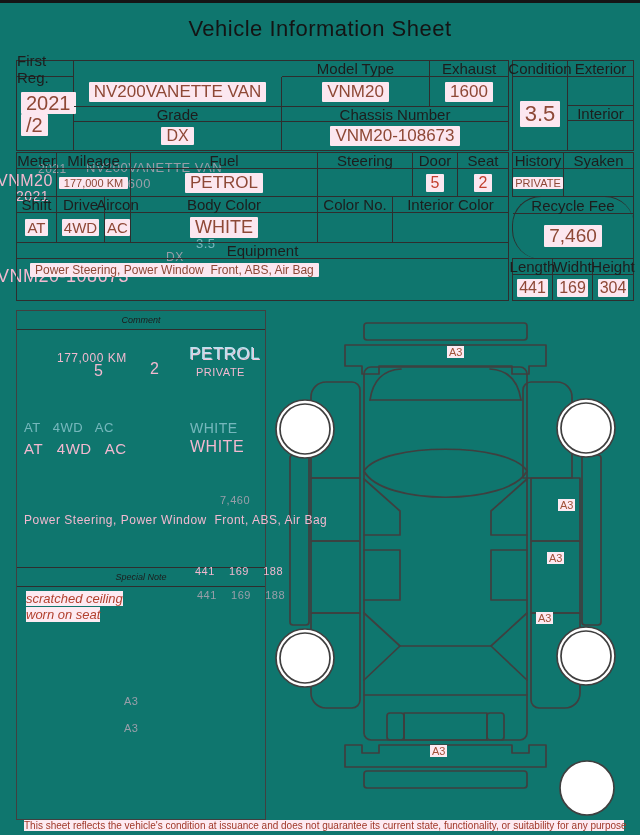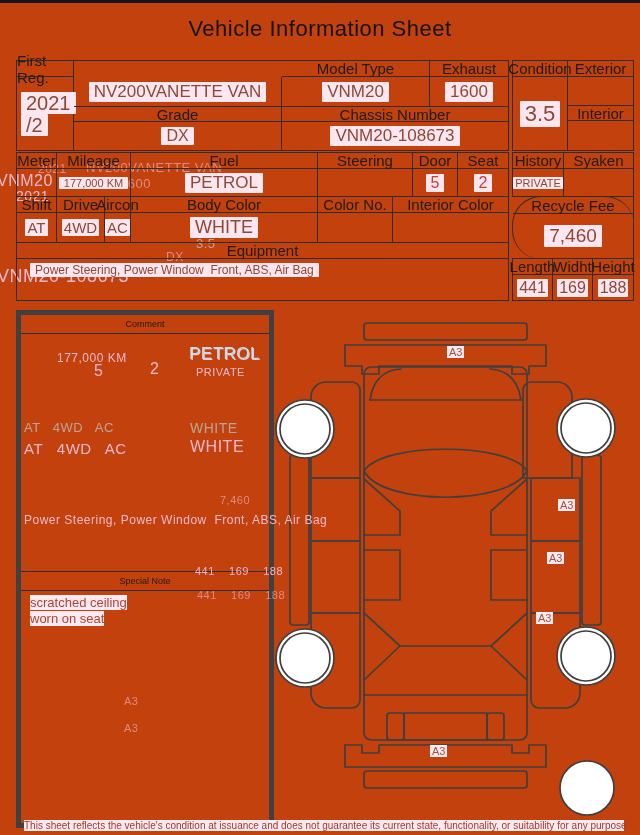--- a/index.html
+++ b/index.html
@@ -1,35 +1,35 @@
 <!DOCTYPE html>
 <html><head>
 <meta charset="utf-8">
 <style>
   html,body{margin:0;padding:0;background:#fff;}
-  #sheet{position:relative;width:640px;height:835px;background:#c2410c;overflow:hidden;
+  #sheet{position:relative;width:640px;height:835px;background:#0f766e;overflow:hidden;
          font-family:"Liberation Sans", sans-serif;color:#1c1c1c;}
   .topbar{position:absolute;left:0;top:0;width:640px;height:3px;background:#151515;}
   .title{position:absolute;left:0;top:16px;width:640px;text-align:center;font-size:22px;
          letter-spacing:0.5px;color:#141414;}
   
   .g{position:absolute;display:grid;border-top:1px solid #2e2e2e;border-left:1px solid #2e2e2e;z-index:2;}
   .c{border-right:1px solid #2e2e2e;border-bottom:1px solid #2e2e2e;display:flex;
      align-items:center;justify-content:center;overflow:visible;background:transparent;}
   .hd{font-size:15px;color:#1d1d1d;}
   .val{color:#8e4836;}
   .hl{background:#fce7f0;padding:0 5px;border-radius:1px;white-space:pre;}
   .bright{color:#c2402f;}
   .v11{font-size:11px}.v12{font-size:12px}.v15{font-size:15px}
   .v16{font-size:16px}.v17{font-size:17px}.v18{font-size:18px}.v19{font-size:19px}
   .v20{font-size:20px;line-height:1.1}.v22{font-size:22px}
   .left{justify-content:flex-start;}
   
   .bigbox{position:absolute;left:16px;top:310px;width:248px;height:508px;
-          border:5px solid #404040;z-index:2;background:transparent;}
+          border:1px solid #404040;z-index:2;background:transparent;font-style:italic;}
   .boxhdr{height:18px;border-bottom:1px solid #2e2e2e;display:flex;align-items:center;
           justify-content:center;font-size:9px;}
   .boxhdr2{position:absolute;left:0;top:256px;width:100%;height:18px;border-top:1px solid #2e2e2e;
            border-bottom:1px solid #2e2e2e;display:flex;align-items:center;justify-content:center;font-size:9px;}
   .note{position:absolute;left:9px;top:280px;font-size:13px;color:#b2402e;line-height:1.25;}
   .note span{background:#fdeaf2;}
   
   .gh{position:absolute;color:#f3b9d0;white-space:pre;z-index:1;letter-spacing:0.5px;}
   .ghc{position:absolute;color:#b9e3f0;white-space:pre;z-index:1;letter-spacing:0.5px;}
   .faint{opacity:.6;}
@@ -180,21 +180,21 @@
     <div class="c hd">Length</div>
     <div class="c hd">Widht</div>
     <div class="c hd">Height</div>
     <div class="c val v16">
         <span class="hl" style="padding:0 2px;">441</span>
       </div>
     <div class="c val v16">
         <span class="hl" style="padding:0 2px;">169</span>
       </div>
     <div class="c val v16">
-        <span class="hl" style="padding:0 2px;">188</span>
+        <span class="hl" style="padding:0 2px;">304</span>
       </div>
   </div>
 
   <div class="bigbox">
     <div class="boxhdr">Comment</div>
     <div class="boxhdr2">Special Note</div>
     <div class="note">
       <span>scratched ceiling</span><br>
       <span>worn on seat</span>
     </div>

